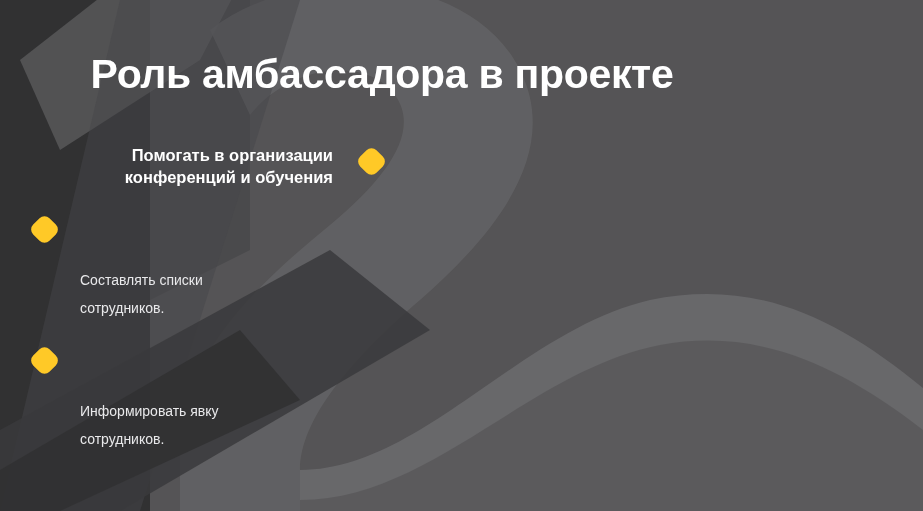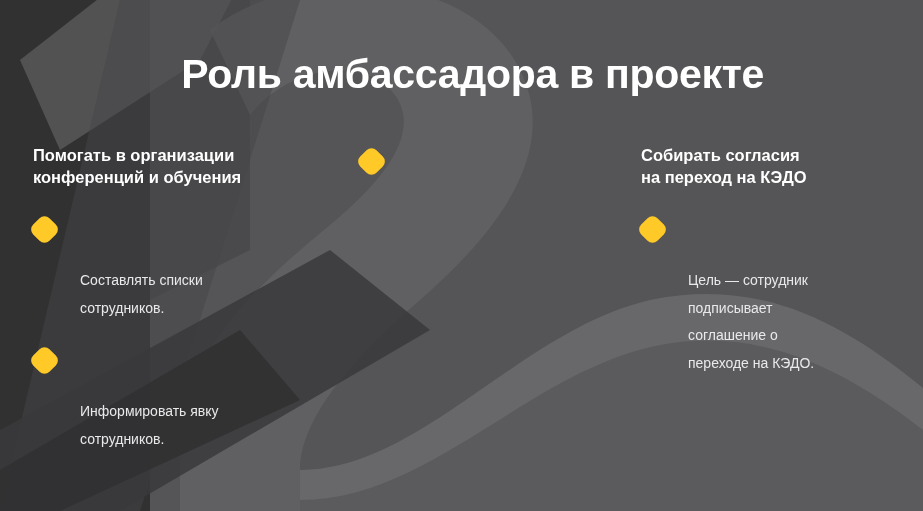--- a/index.html
+++ b/index.html
@@ -37,21 +37,21 @@
     z-index: 2;
     width: 923px;
     height: 511px;
   }
 
   #page-title {
     position: absolute;
     left: 0;
     top: 22px;
     width: 764px;
-    text-align: right;
+    text-align: center;
     color: #ffffff;
     font-size: 41px;
     font-weight: bold;
     letter-spacing: -0.3px;
     line-height: 50px;
     white-space: nowrap;
   }
 
   .column {
     position: absolute;
@@ -61,20 +61,21 @@
   #column-1 { left: 360px; width: 250px; }
   #column-2 { left: 641px; width: 250px; }
 
   .column-header {
     color: #ffffff;
     font-size: 16.5px;
     font-weight: bold;
     line-height: 22px;
     margin: 0 0 24px 0;
     white-space: pre-line;
+    text-align: right;
   }
 
   .bullet-list {
     list-style: none;
     margin: 0;
     padding: 0;
   }
   .bullet-item {
     position: relative;
     padding-left: 47px;
@@ -161,28 +162,15 @@
 
     <section class="column" id="column-1">
       <ul class="bullet-list">
         <li class="bullet-item">
           <span class="bullet-marker"></span>
           
         </li>
       </ul>
     </section>
 
-    <section class="column" id="column-2">
-      <h2 class="column-header">Собирать согласия
-на переход на КЭДО</h2>
-      <ul class="bullet-list">
-        <li class="bullet-item">
-          <span class="bullet-marker"></span>
-          <span>Цель — сотрудник
-подписывает
-соглашение о
-переходе на КЭДО.</span>
-        </li>
-      </ul>
-    </section>
 
   </div>
 </div>
 
 </body></html>

